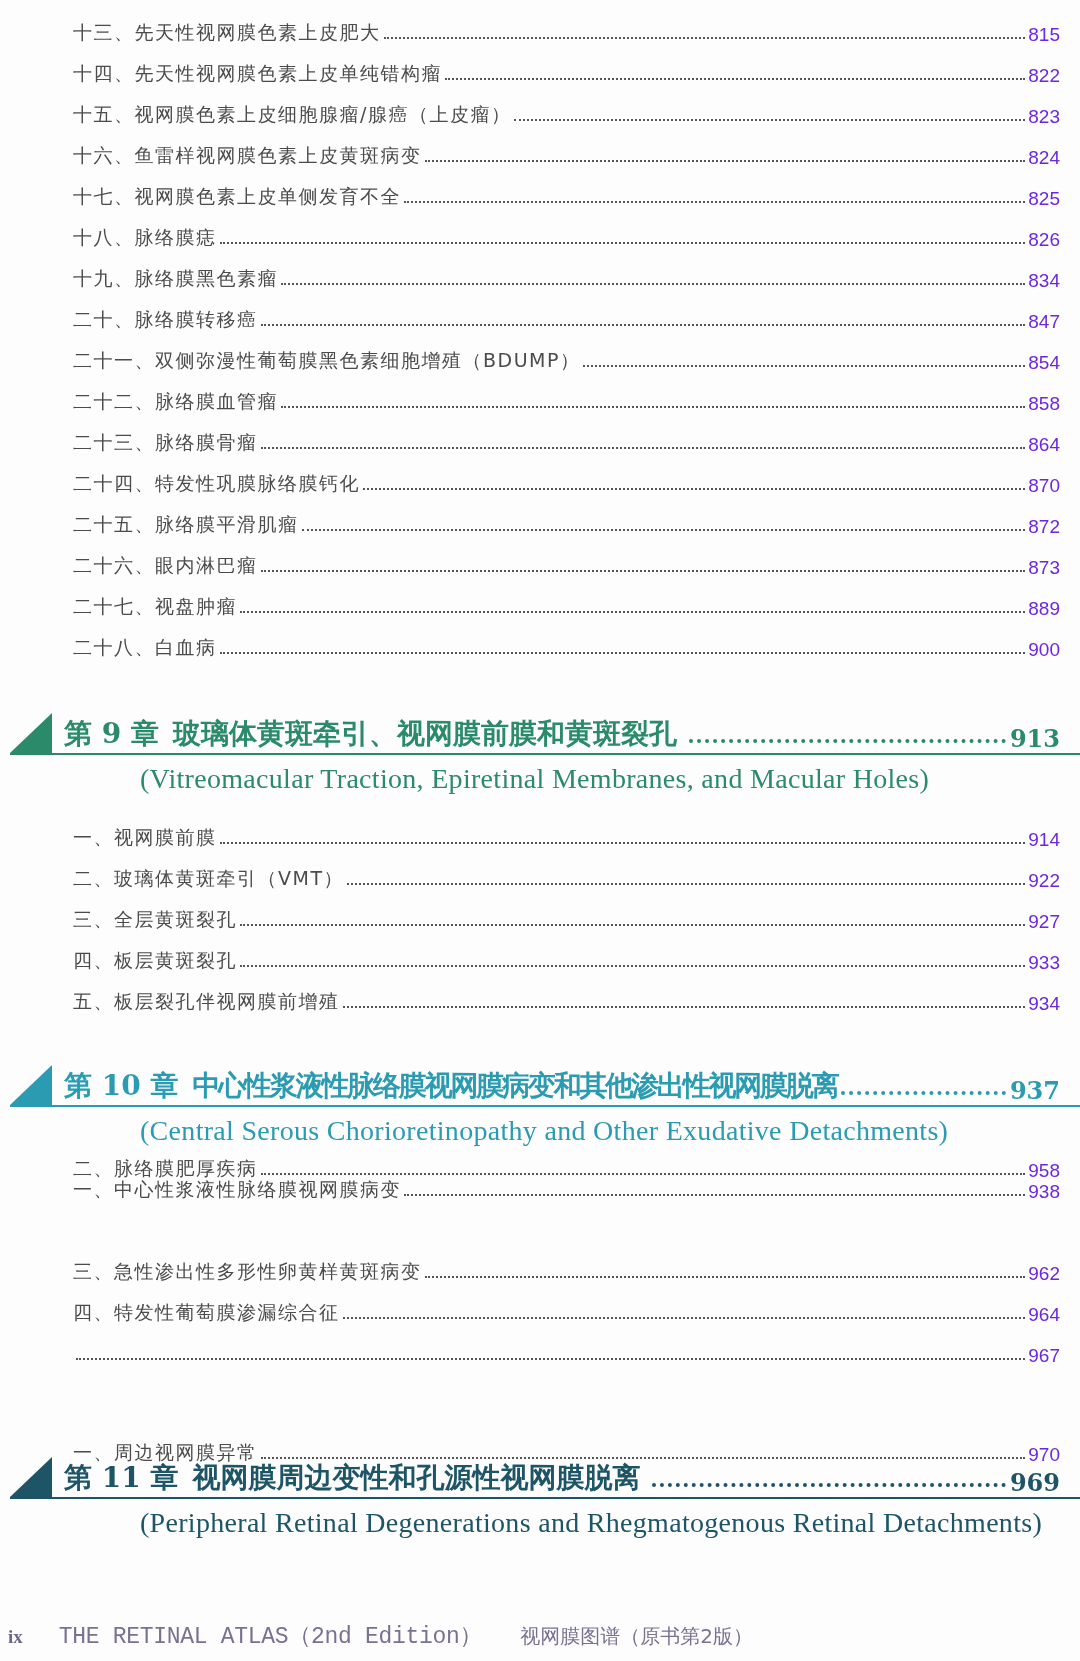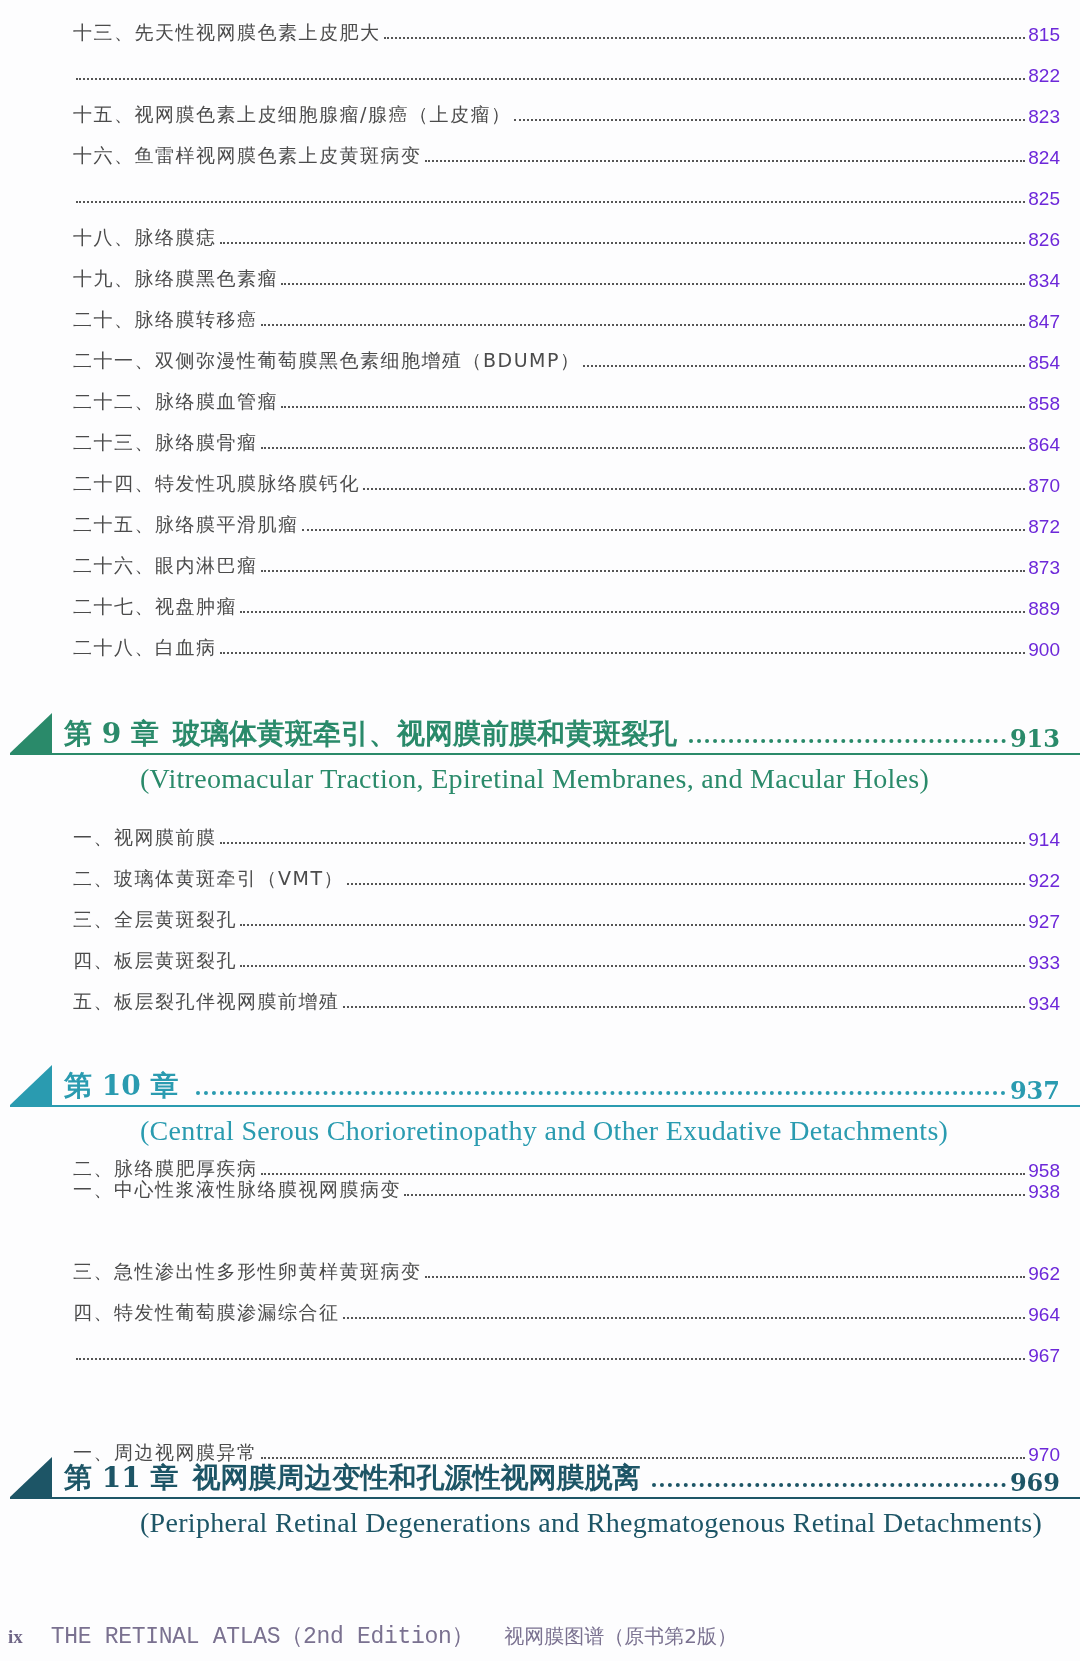--- a/index.html
+++ b/index.html
@@ -36,51 +36,53 @@
   .chapter .title .name { white-space: nowrap; letter-spacing: 0px; }
   .chapter .title .leader {
     flex: 1 1 auto; margin: 0 4px 10px 12px; height: 0; border-bottom: 4px dotted var(--c);
   }
   .chapter .title .page { white-space: nowrap; font-size: 24px; }
   .chapter .subtitle {
     position: absolute; left: 140px; top: 50px; color: var(--c);
     font-family: "Liberation Serif", "DejaVu Serif", serif; font-size: 28px; letter-spacing: 0.3px; white-space: nowrap;
   }
   .footer {
-    position: absolute; left: 8px; top: 1620px; display: flex; align-items: baseline; gap: 4px; color: #7a7190;
+    position: absolute; left: 8px; top: 1620px; display: flex; align-items: baseline; gap: 12px; color: #7a7190;
     white-space: nowrap;
   }
   .footer .folio { font-family: "Liberation Serif", serif; font-weight: bold; font-size: 19px; color: #6f6686; margin-right: 24px; }
   .footer .en { font-family: Liberation Mono, monospace; font-size: 23px; margin-right: 26px; letter-spacing: -0.3px; }
   .footer .zh { font-family: "DejaVu Sans", sans-serif; font-size: 20px; }
 </style>
 </head>
 <body>
 
 <div>
   <div class="entry" style="top:16px">
       <span class="label">十三、先天性视网膜色素上皮肥大</span>
       <span class="leader"></span>
       <span class="page">815</span>
     </div>
   <div class="entry" style="top:57px">
+      <span class="label">十四、先天性视网膜色素上皮单纯错构瘤</span>
       <span class="leader"></span>
       <span class="page">822</span>
     </div>
   <div class="entry" style="top:98px">
       <span class="label">十五、视网膜色素上皮细胞腺瘤/腺癌（上皮瘤）</span>
       <span class="leader"></span>
       <span class="page">823</span>
     </div>
   <div class="entry" style="top:139px">
       <span class="label">十六、鱼雷样视网膜色素上皮黄斑病变</span>
       <span class="leader"></span>
       <span class="page">824</span>
     </div>
   <div class="entry" style="top:180px">
+      <span class="label">十七、视网膜色素上皮单侧发育不全</span>
       <span class="leader"></span>
       <span class="page">825</span>
     </div>
   <div class="entry" style="top:221px">
       <span class="label">十八、脉络膜痣</span>
       <span class="leader"></span>
       <span class="page">826</span>
     </div>
   <div class="entry" style="top:262px">
       <span class="label">十九、脉络膜黑色素瘤</span>
@@ -169,20 +171,21 @@
     <span class="label">五、板层裂孔伴视网膜前增殖</span>
     <span class="leader"></span>
     <span class="page">934</span>
   </div>
 
 <div class="chapter" style="top:1065px; --c:#2a9bb0;">
   <div class="tri"></div>
   <div class="rule"></div>
   <div class="title">
     <span class="num-part">第 10 章</span>
+    <span class="name" style="letter-spacing:-2.2px">中心性浆液性脉络膜视网膜病变和其他渗出性视网膜脱离</span>
     <span class="leader" style="margin-left:4px"></span>
     <span class="page">937</span>
   </div>
   <div class="subtitle">(Central Serous Chorioretinopathy and Other Exudative Detachments)</div>
 </div>
 <div class="entry" style="top:1173px">
     <span class="label">一、中心性浆液性脉络膜视网膜病变</span>
     <span class="leader"></span>
     <span class="page">938</span>
   </div>

